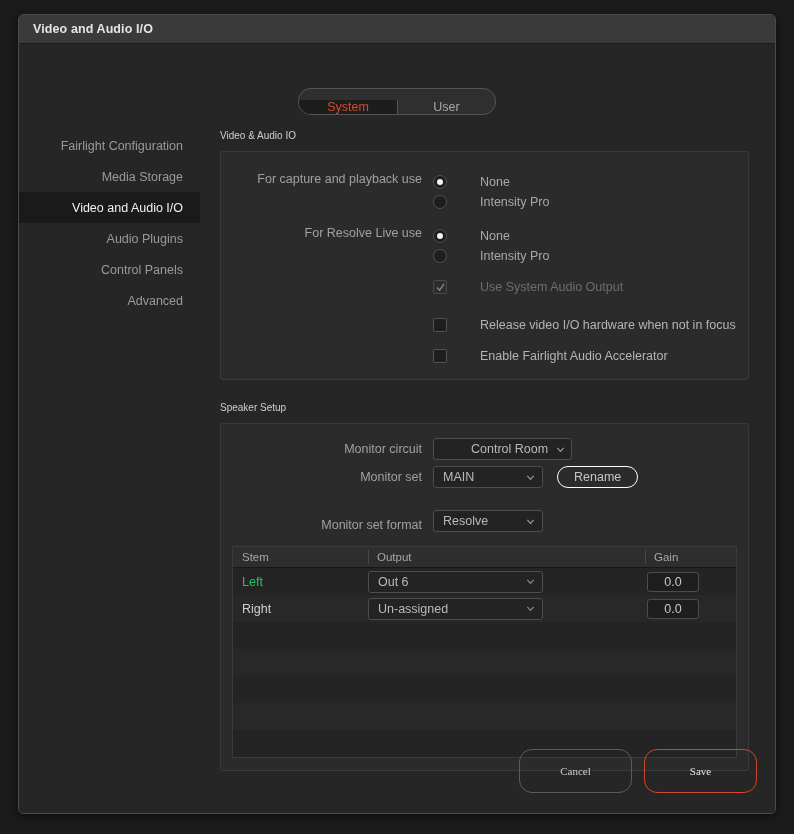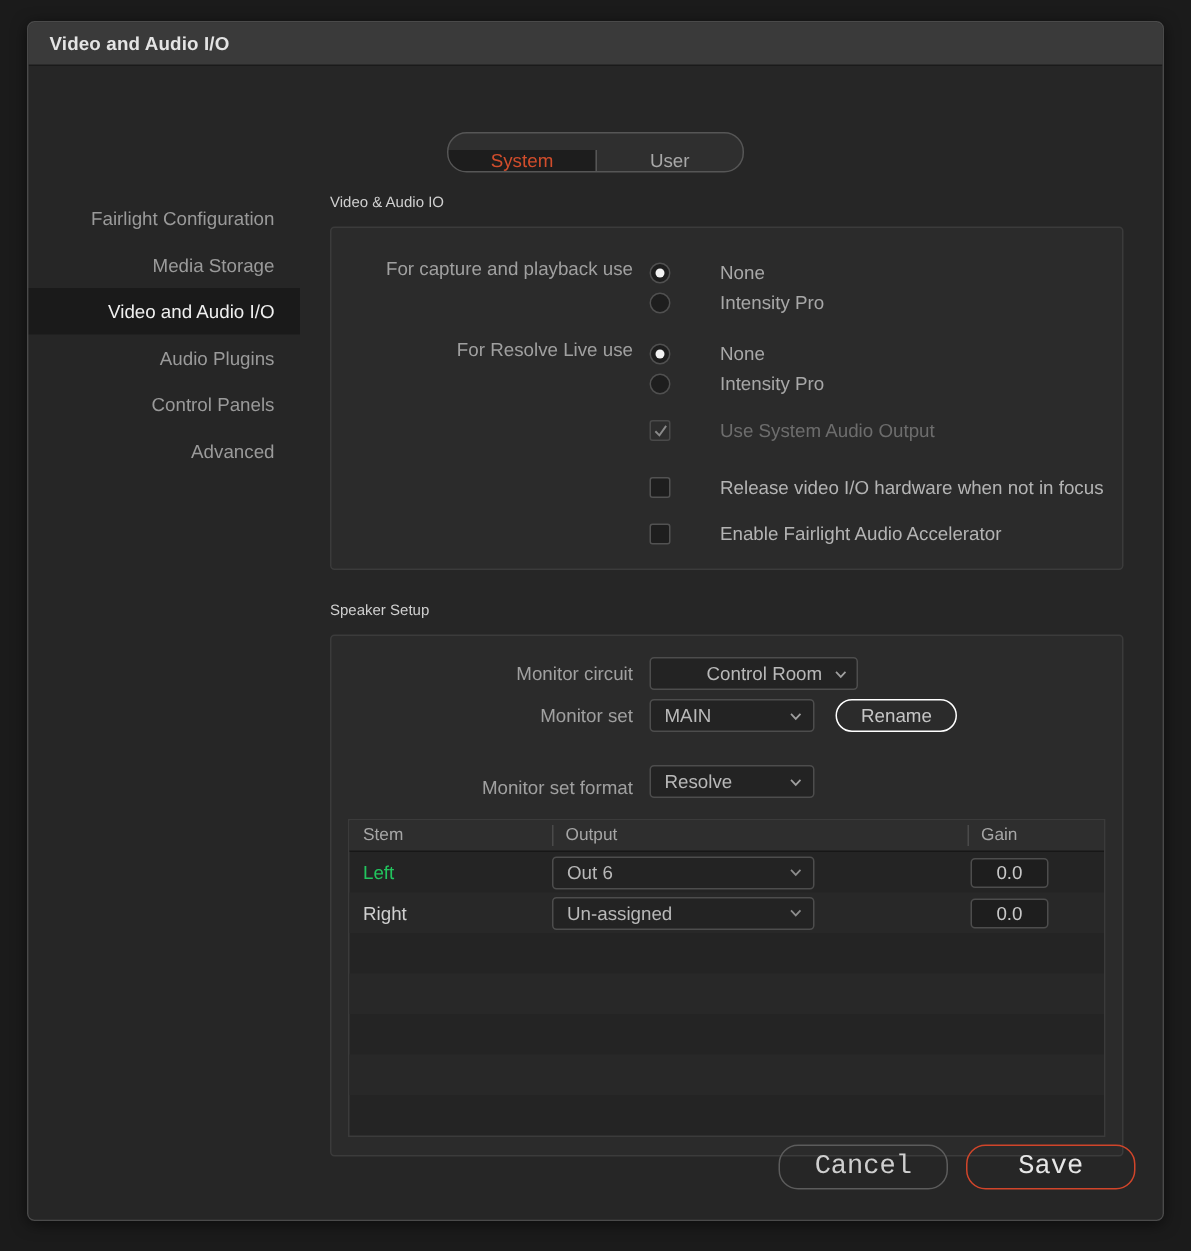--- a/index.html
+++ b/index.html
@@ -307,25 +307,25 @@
   
   .footer {
     position: absolute;
     right: 18px;
     bottom: 21px;
     display: flex;
     gap: 12px;
   }
   .fbtn {
     width: 113px;
-    height: 30px;
+    height: 44px;
     border-radius: 13px;
     background: transparent;
-    font-size: 18px;
-    font-family: Liberation Mono, monospace;
+    font-size: 11px;
+    font-family: Liberation Serif, serif;
     cursor: default;
   }
   .fbtn.cancel { border: 1px solid #5c5c5c; color: #cfcfcf; }
   .fbtn.save { border: 1px solid #d1452a; color: #e6e6e6; }
 </style>
 </head>
 <body>
 
 <div id="app">
   <div class="window">

